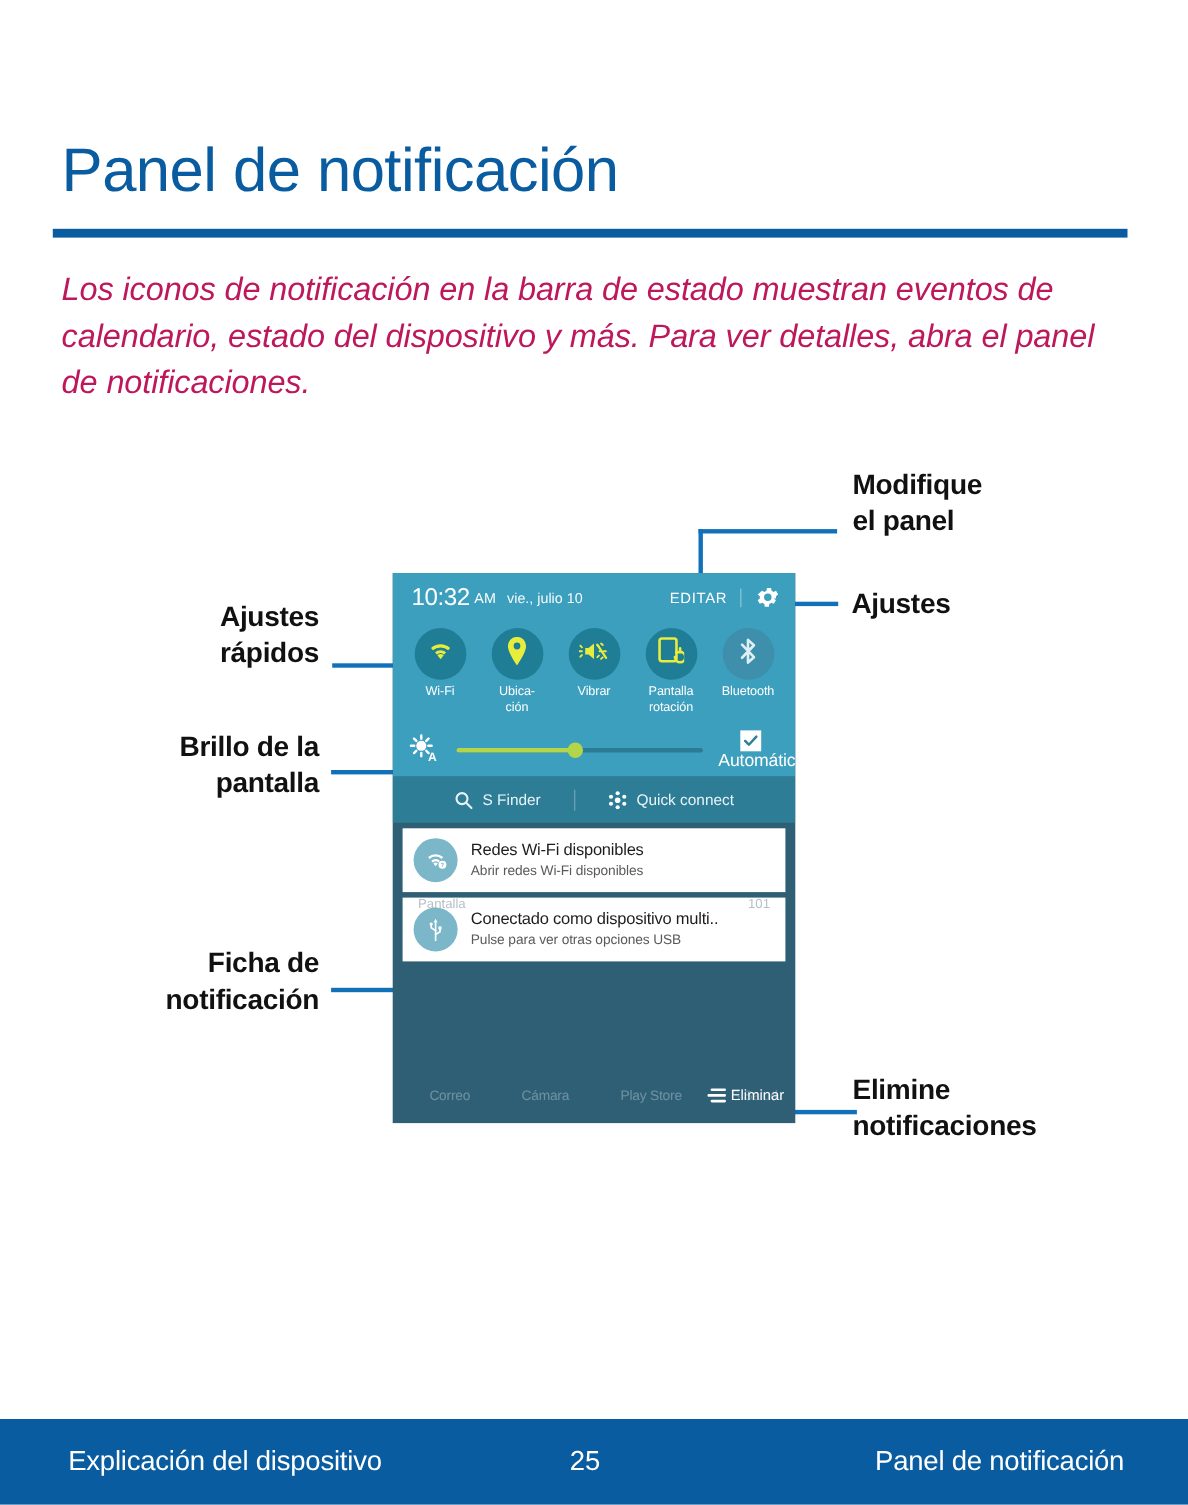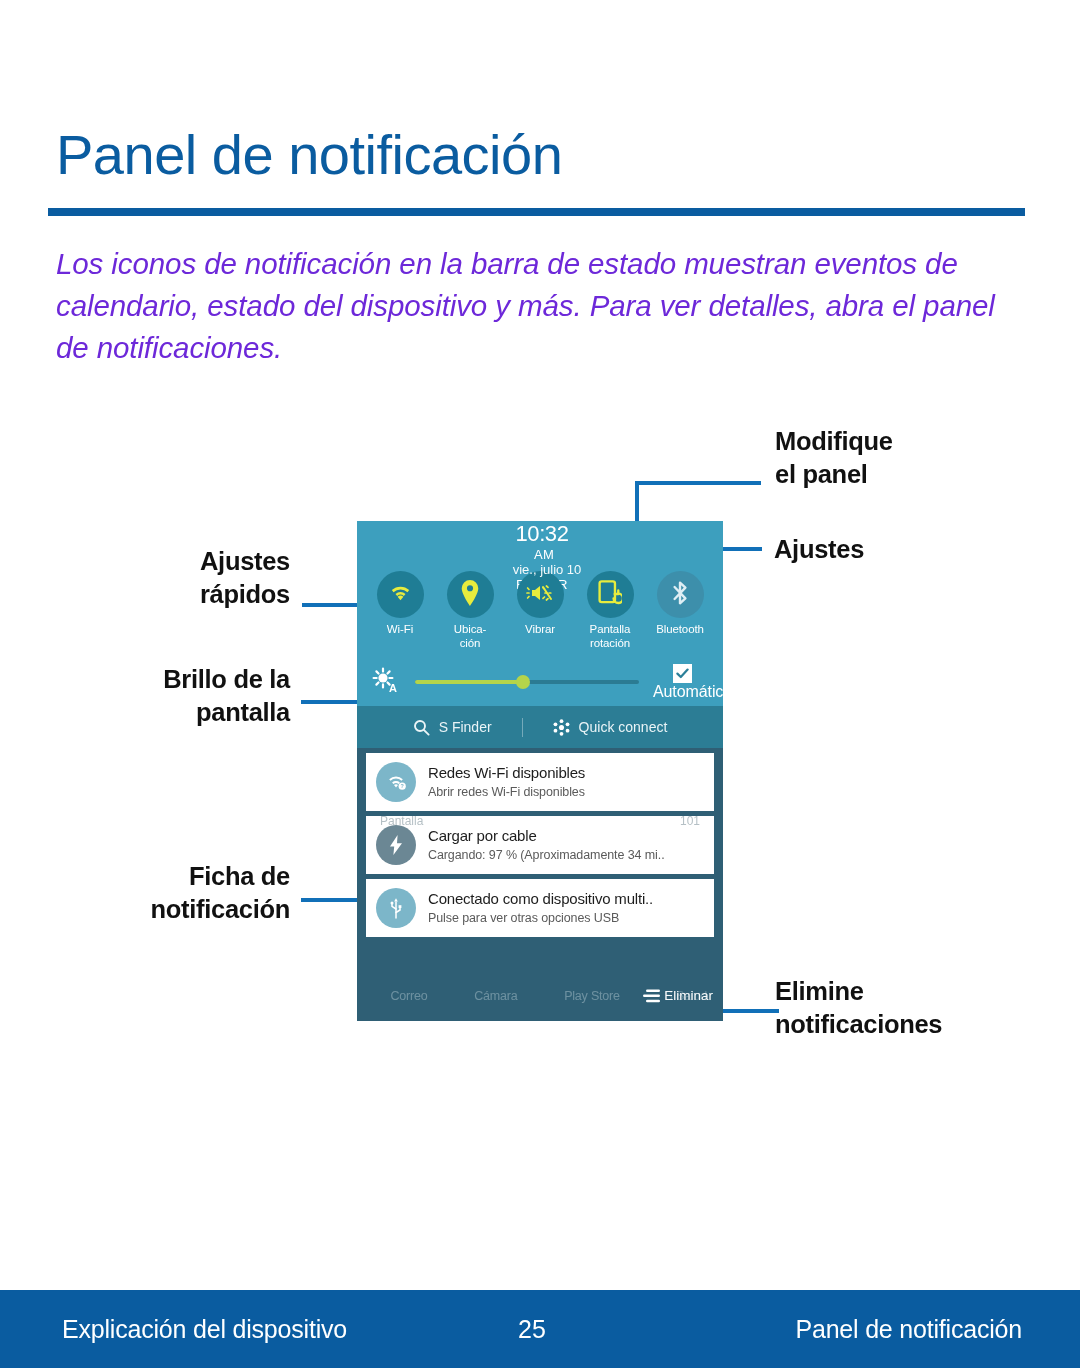--- a/index.html
+++ b/index.html
@@ -18,34 +18,34 @@
     letter-spacing: -0.5px; line-height: 1.05;
     white-space: nowrap;
   }
   .rule {
     position: absolute; left: 48px; top: 208px;
     width: 977px; height: 8px; background: #0a5ca0;
   }
   .intro {
     position: absolute; left: 56px; top: 243px; width: 940px;
     font-size: 29.5px; font-style: italic; font-weight: 400;
-    color: #6d28d9; line-height: 1.42; letter-spacing: -0.1px;
+    color: #be185d; line-height: 1.42; letter-spacing: -0.1px;
   }
 
   
   .phone {
     position: absolute; left: 357px; top: 521px;
     width: 366px; height: 500px;
     background: #2f5f75;
     overflow: hidden;
   }
   .qs-panel { background: #3d9fbe; padding: 0; }
   .statusbar {
     height: 44px; display: flex; align-items: center;
-    padding: 0 13px 0 17px; color: #ffffff; flex-direction: column;
+    padding: 0 13px 0 17px; color: #ffffff;
   }
   .sb-time { font-size: 22px; font-weight: 400; letter-spacing: -0.4px; }
   .sb-ampm { font-size: 13px; margin-left: 4px; letter-spacing: 0.2px; }
   .sb-date { font-size: 13px; margin-left: 10px; opacity: .95; }
   .sb-spacer { flex: 1; }
   .sb-editar { font-size: 13.5px; letter-spacing: 0.6px; }
   .sb-sep { width: 1px; height: 17px; background: rgba(255,255,255,.45); margin: 0 12px; }
   .gear { width: 24px; height: 24px; display: block; }
 
   .qs-row {
@@ -376,31 +376,20 @@
             <circle cx="17.2" cy="13.2" r="3.6" fill="#ffffff"></circle>
             <text x="17.2" y="15.4" text-anchor="middle" font-family="Liberation Sans, sans-serif" font-size="5.4" font-weight="bold" fill="#7cb6c9">?</text>
           </svg>
         </span>
         <span class="notif-texts">
           <span class="notif-title">Redes Wi-Fi disponibles</span>
           <span class="notif-sub">Abrir redes Wi-Fi disponibles</span>
         </span>
       </div>
 
-      <div class="notif-card">
-        <span class="notif-icon grey">
-          <svg width="14" height="20" viewBox="0 0 12 20" fill="#ffffff">
-            <path d="M7.6 0 0 11.4h4.2L3.4 20 12 8.2H7z"></path>
-          </svg>
-        </span>
-        <span class="notif-texts">
-          <span class="notif-title">Cargar por cable</span>
-          <span class="notif-sub">Cargando: 97 % (Aproximadamente 34 mi..</span>
-        </span>
-      </div>
 
       <div class="notif-card">
         <span class="notif-icon">
           <svg width="14" height="22" viewBox="0 0 12 22" fill="none" stroke="#ffffff" stroke-width="1.5" stroke-linecap="round">
             <path d="M6 21V5"></path>
             <path d="M6 1.2 4.2 4.6h3.6z" fill="#ffffff" stroke="none"></path>
             <path d="M6 12 2 9.4V7"></path>
             <circle cx="2" cy="6.1" r="1.5" fill="#ffffff" stroke="none"></circle>
             <path d="M6 15.5 10 13v-2.4"></path>
             <rect x="8.6" y="8.2" width="2.8" height="2.8" fill="#ffffff" stroke="none"></rect>

